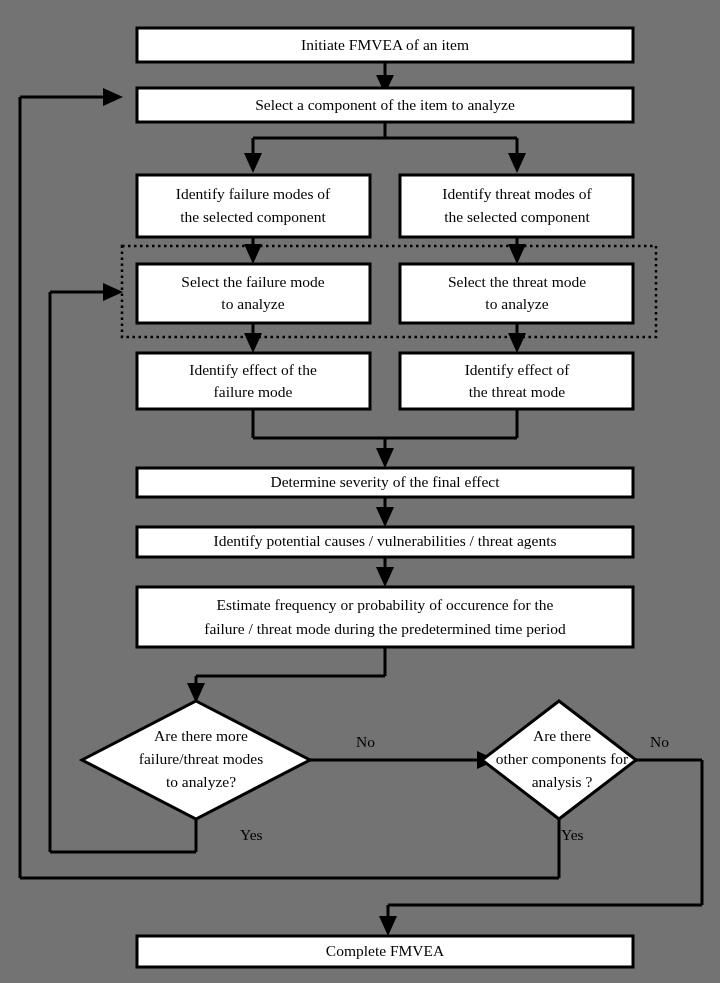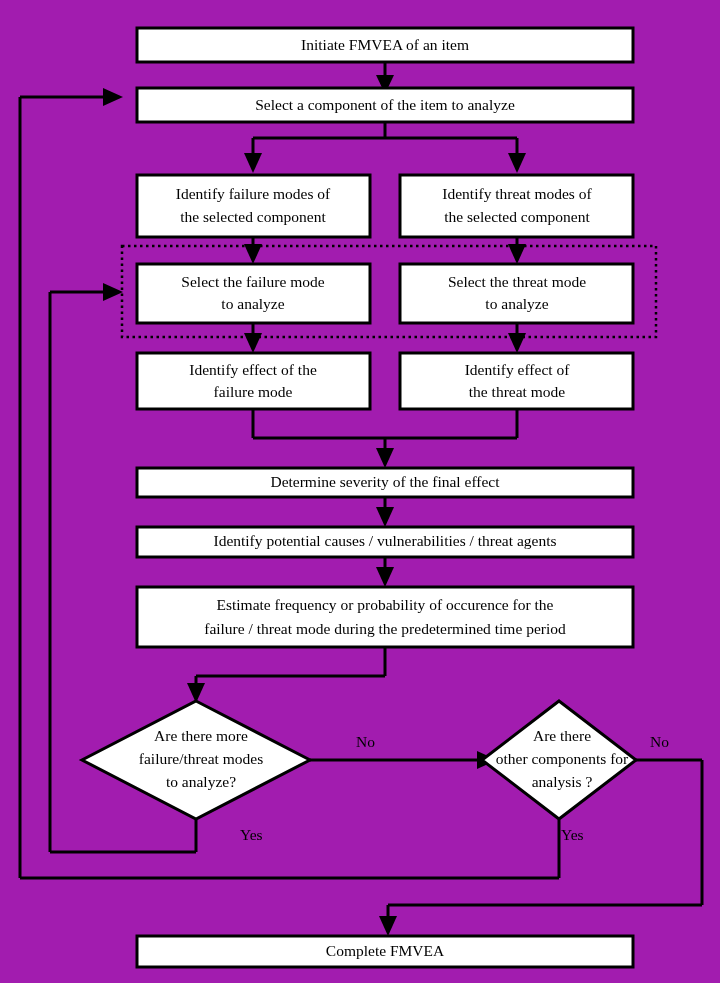--- a/index.html
+++ b/index.html
@@ -10,21 +10,21 @@
   body {
     width: 720px;
     height: 983px;
     font-family: "Liberation Serif", "DejaVu Serif", serif;
     overflow: hidden;
   }
   #flowchart-root {
     position: relative;
     width: 720px;
     height: 983px;
-    background: #a21caf;
+    background: #737373;
   }
   svg.fc {
     position: absolute;
     top: 0;
     left: 0;
     width: 720px;
     height: 983px;
     display: block;
   }
   .box-rect {

